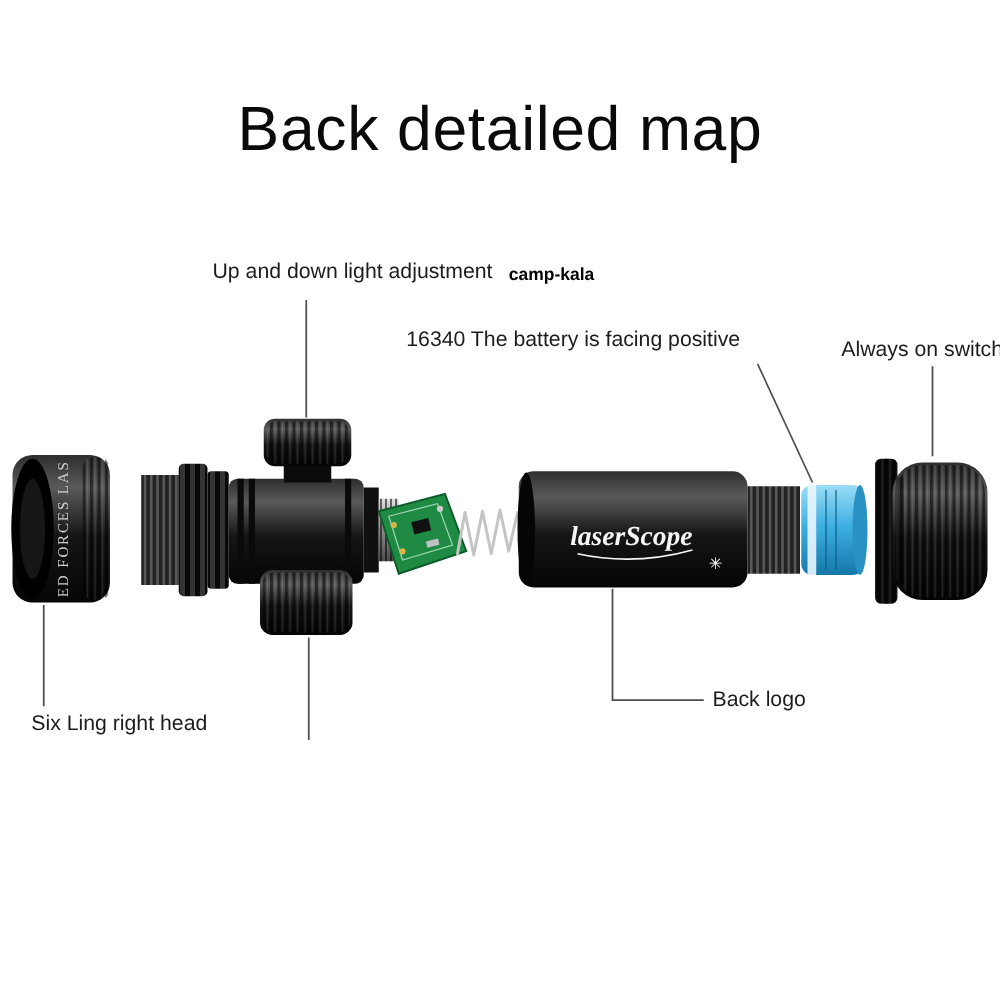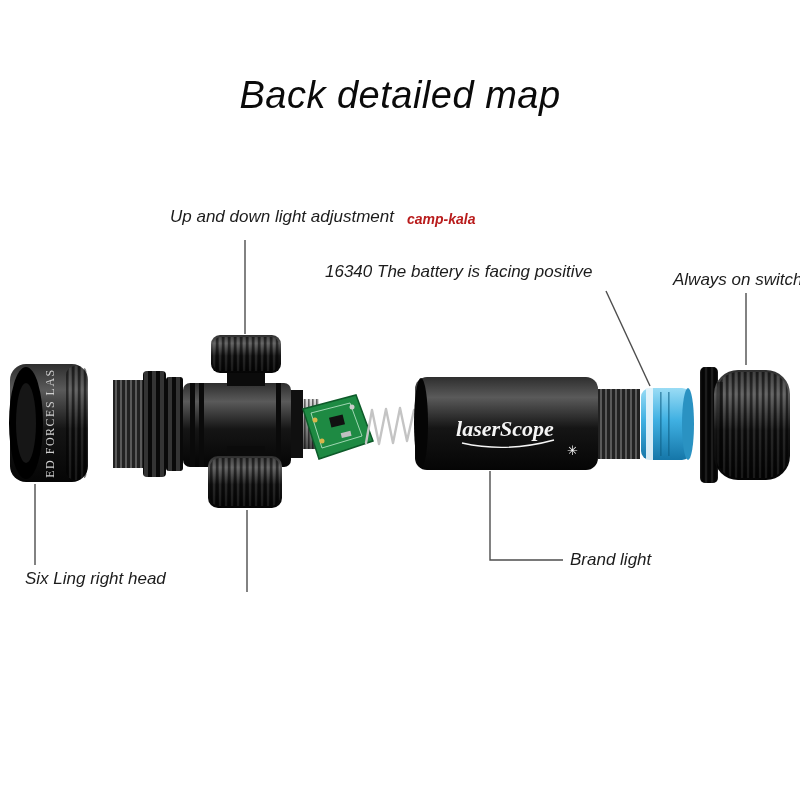--- a/index.html
+++ b/index.html
@@ -8,36 +8,34 @@
     width:800px;height:800px;
     background:#ffffff;
     overflow:hidden;
     font-family:"Liberation Sans", sans-serif;
   }
   .diagram-svg{position:absolute;left:0;top:0;}
   .title{
     position:absolute;
     left:0;right:0;top:74px;
     text-align:center;
-    font-size:38px;
+    font-size:50px;
     color:#0a0a0a;
     letter-spacing:0.5px;
-    font-style:italic;
   }
   .label{
     position:absolute;
     font-size:17px;
     color:#1c1c1c;
     white-space:nowrap;
-    font-style:italic;
   }
   .watermark{
     font-size:14px;
     font-weight:bold;
-    color:#b91c1c;
+    color:#000000;
   }
 </style>
 </head>
 <body>
 
 <div class="stage">
 
   <svg class="diagram-svg" width="800" height="800" viewBox="0 0 800 800">
     <defs>
       <linearGradient id="gBlack" x1="0" y1="0" x2="0" y2="1">
@@ -158,15 +156,15 @@
 
   <div class="label watermark" style="left:407px; top:211px;">camp-kala</div>
 
   <div class="label" style="left:325px; top:262px;">16340 The battery is facing positive</div>
 
   <div class="label" style="left:673px; top:270px;">Always on switch</div>
 
   <div class="label" style="left:25px; top:569px;">Six Ling right head</div>
 
 
-  <div class="label" style="left:570px; top:550px;">Brand light</div>
+  <div class="label" style="left:570px; top:550px;">Back logo</div>
 
 </div>
 
 </body></html>

